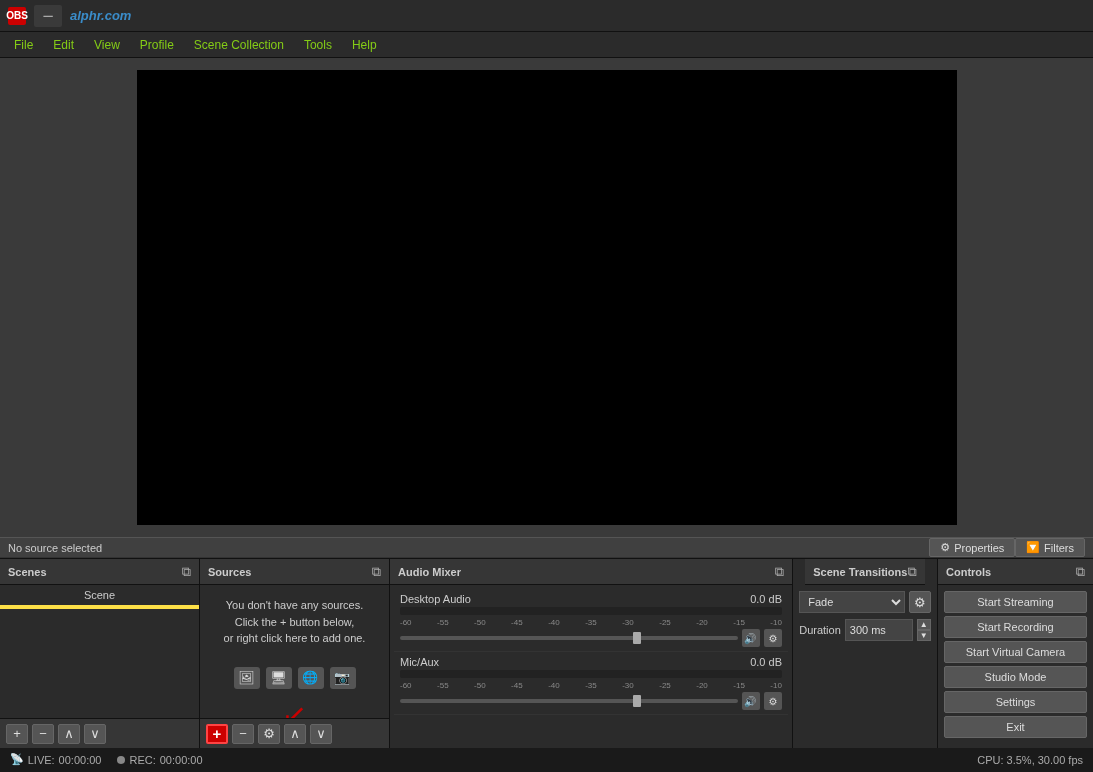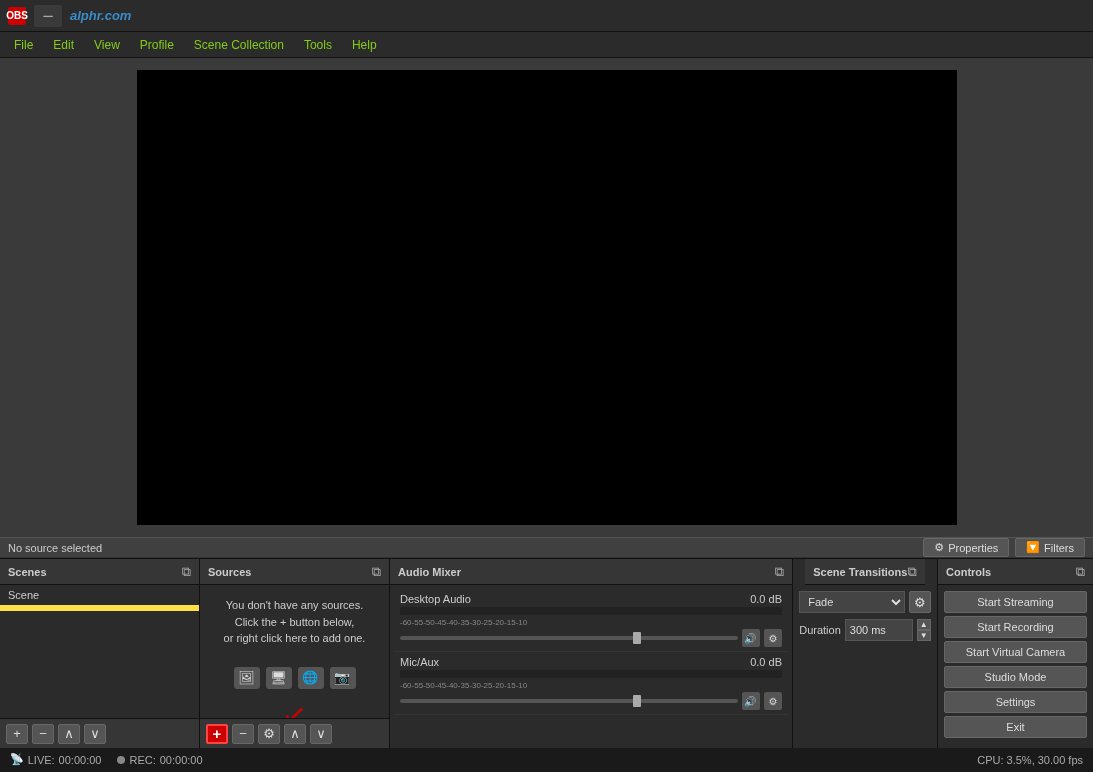--- a/index.html
+++ b/index.html
@@ -104,21 +104,21 @@
       height: 455px;
     }
 
     
     #sources-bar {
       background: #404040;
       height: 28px;
       display: flex;
       align-items: center;
       padding: 0 8px;
-      gap: 6px;
+      gap: 0;
       border-top: 1px solid #555;
       border-bottom: 1px solid #333;
     }
     #no-source-text {
       color: #ccc;
       font-size: 11px;
     }
     .sources-bar-btn {
       background: #555;
       border: 1px solid #666;
@@ -199,21 +199,22 @@
 
     
     #scenes-panel {
       width: 200px;
     }
     .scene-item {
       padding: 4px 8px;
       font-size: 11px;
       color: #ccc;
       cursor: pointer;
-      border-bottom: 6px solid #fde047;
+      border-bottom: 4px solid #fde047;
+      text-align: center;
     }
 
     
     #sources-panel {
       width: 190px;
     }
     .sources-hint {
       padding: 12px 10px;
       font-size: 11px;
       color: #ccc;
@@ -277,21 +278,21 @@
       border-radius: 2px;
       margin-bottom: 3px;
       overflow: hidden;
     }
     .audio-meter-fill {
       height: 100%;
       background: linear-gradient(to right, #00aa00 0%, #00aa00 60%, #aaaa00 75%, #aa0000 90%, #cc0000 100%);
     }
     .audio-meter-labels {
       display: flex;
-      justify-content: flex-start;
+      justify-content: space-between;
       font-size: 8px;
       color: #888;
       margin-bottom: 2px;
     }
     .audio-controls {
       display: flex;
       align-items: center;
       gap: 4px;
     }
     .audio-slider {

